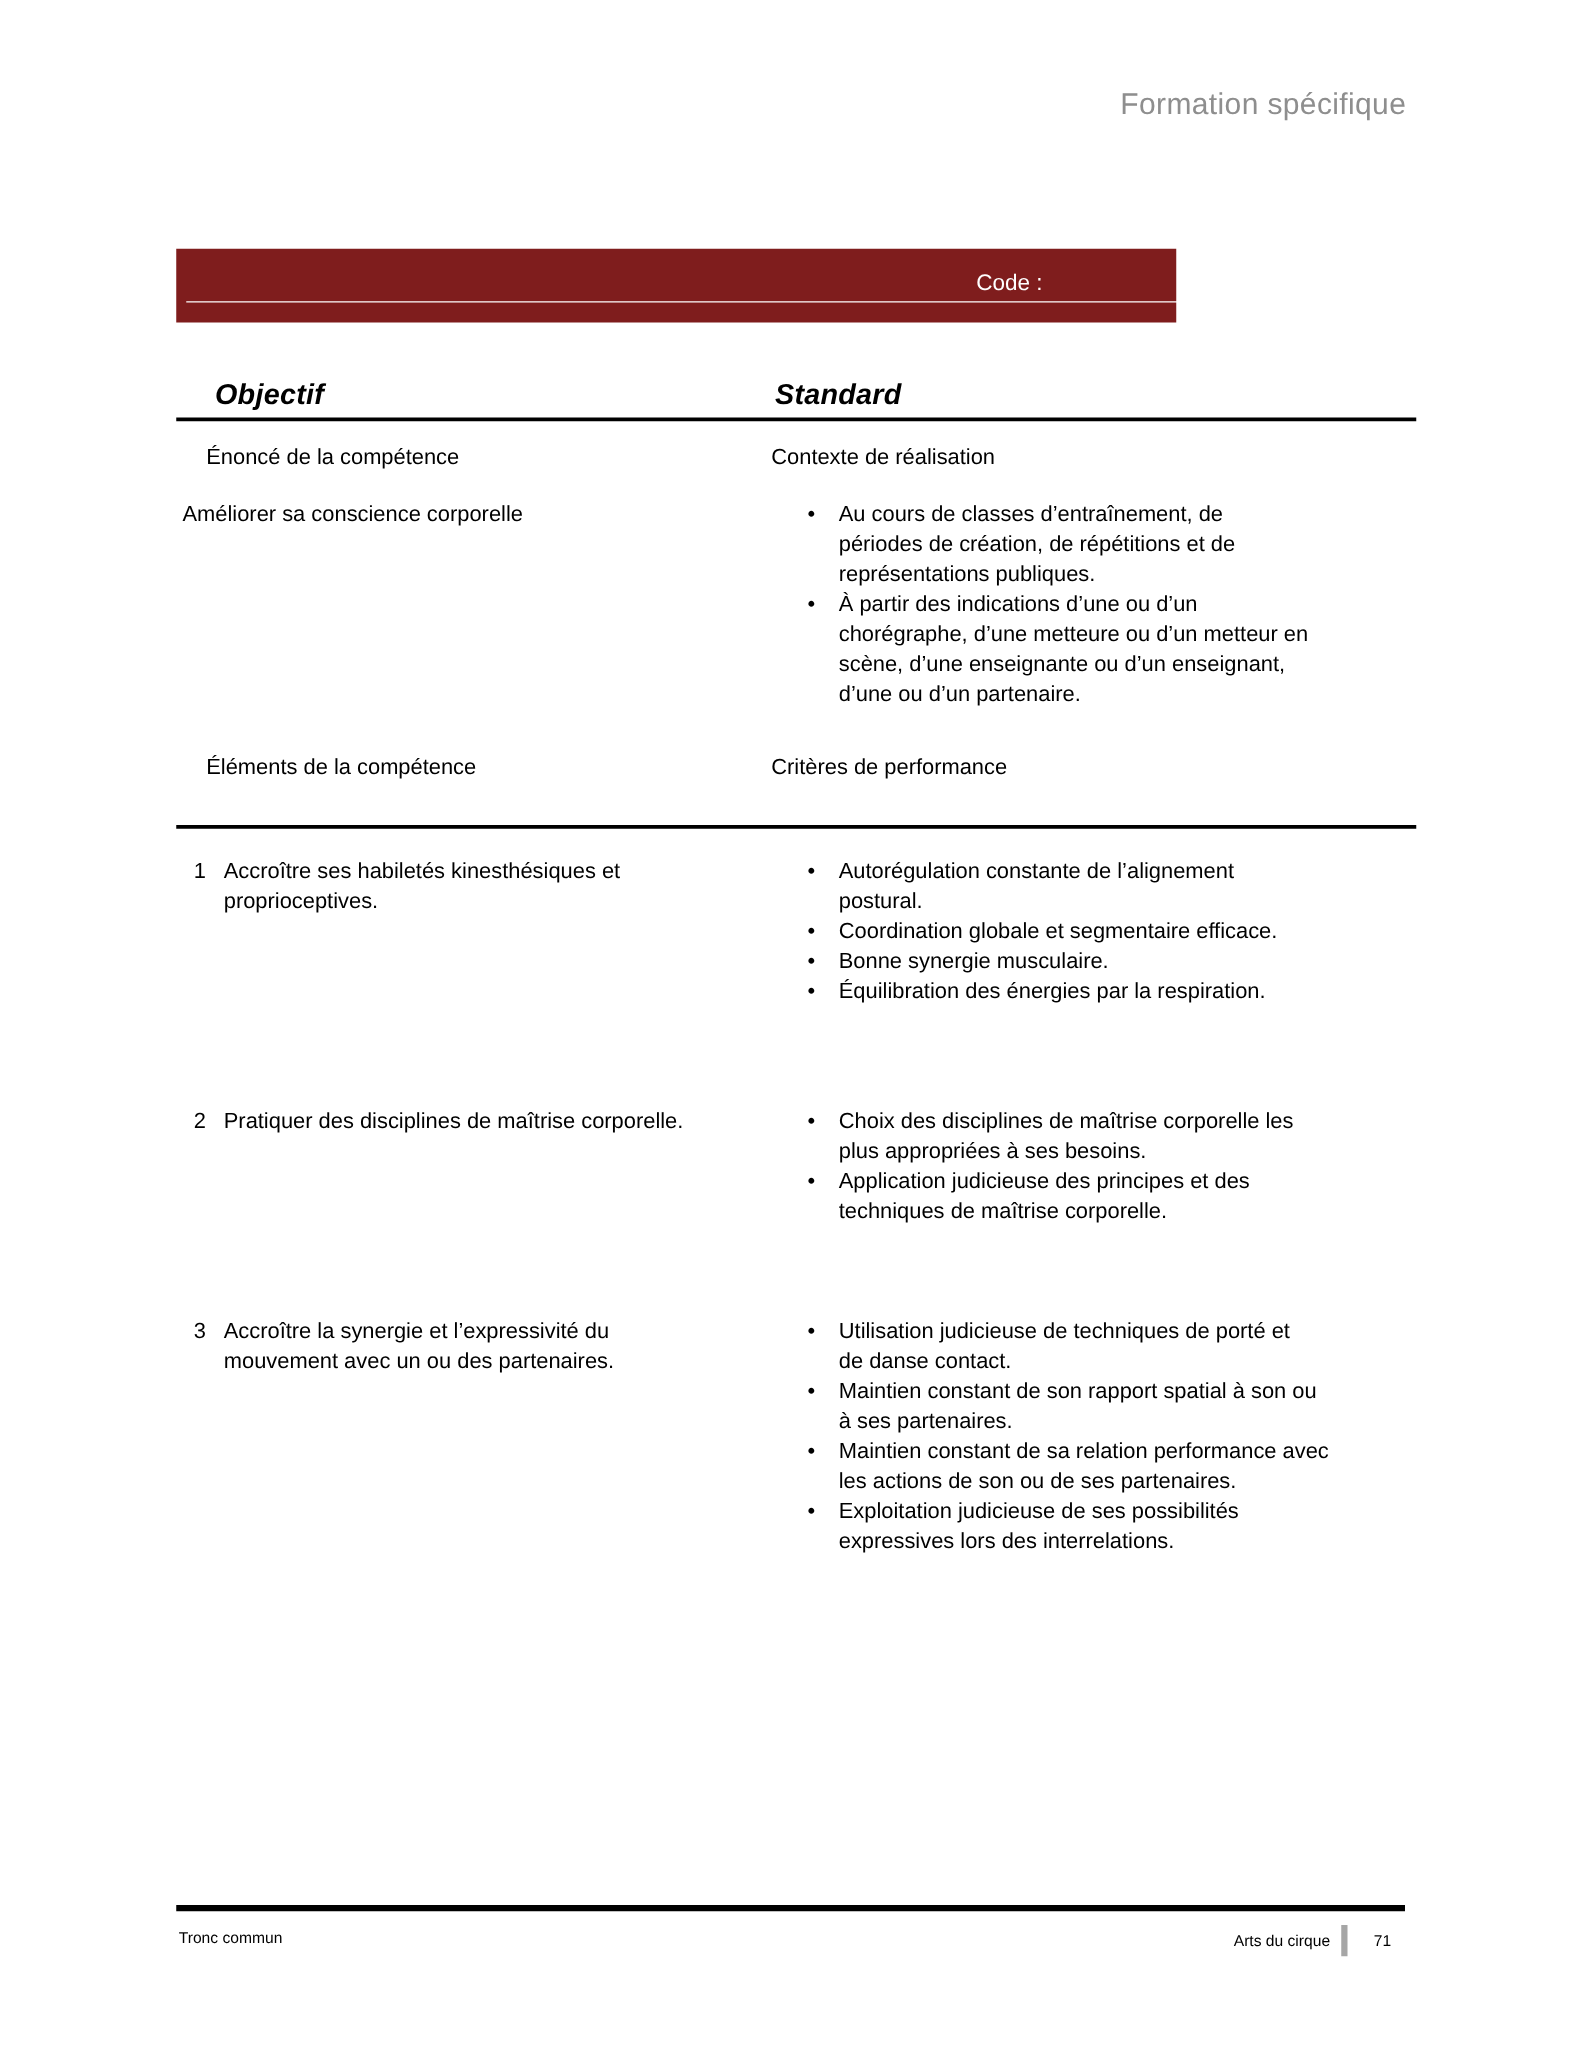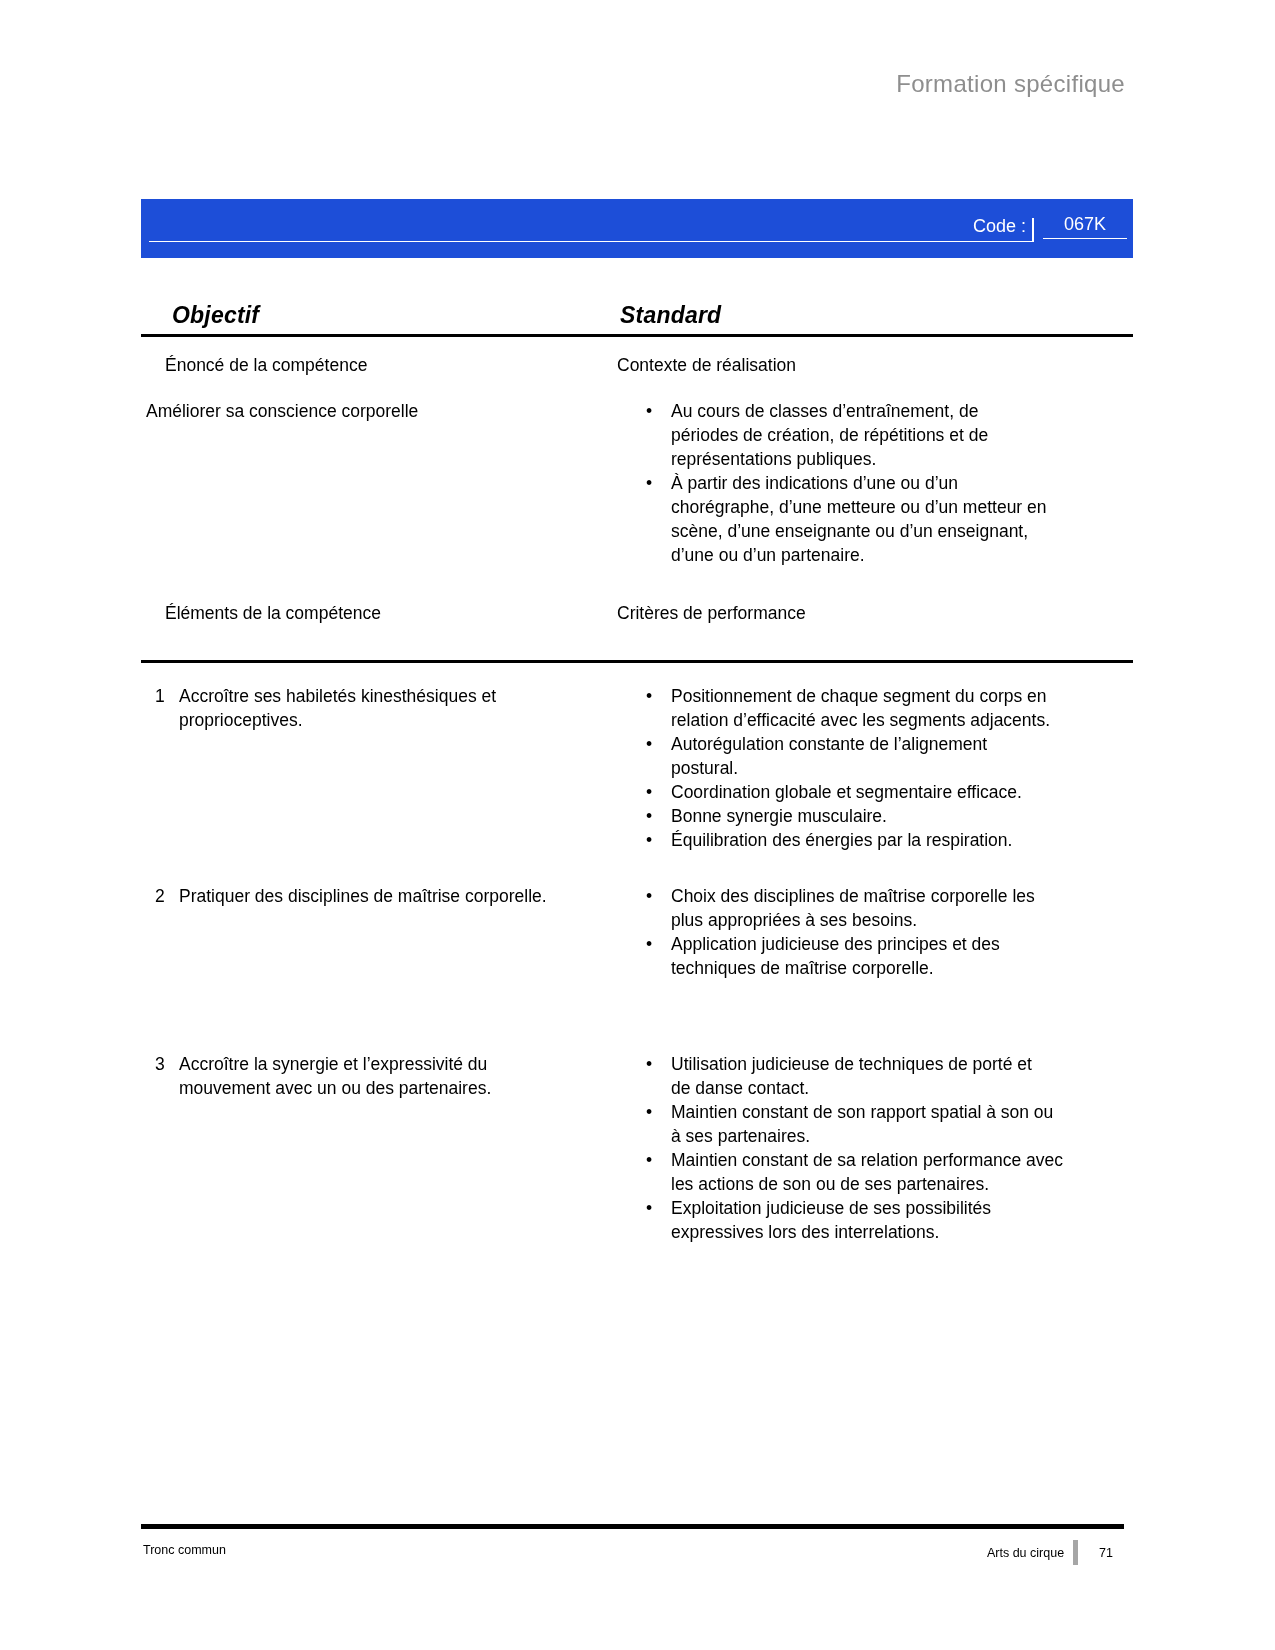--- a/index.html
+++ b/index.html
@@ -6,21 +6,21 @@
   .page{
     position:relative;width:1275px;height:1650px;background:#ffffff;
     font-family:"Liberation Sans", sans-serif;color:#000;overflow:hidden;
   }
   
   .running-head{
     position:absolute;top:70px;right:150px;
     font-size:24px;color:#8e8e8e;letter-spacing:.3px;
   }
   
-  .code-bar{position:absolute;left:141px;top:199px;width:992px;height:59px;background:#1d4ed8;}
+  .code-bar{position:absolute;left:141px;top:199px;width:800px;height:59px;background:#7f1d1d;}
   .bar-blank-rule{position:absolute;left:8px;top:42px;width:883px;height:1px;background:#fff;}
   .bar-divider{position:absolute;left:891px;top:19px;width:2px;height:24px;background:#fff;}
   .code-label{position:absolute;right:107px;top:16px;color:#fff;font-size:18px;line-height:22px;}
   .code-value{
     position:absolute;left:902px;top:14px;width:84px;text-align:center;color:#fff;
     font-size:18px;line-height:22px;padding-bottom:3px;border-bottom:1px solid #fff;
   }
   
   .dual{position:absolute;left:0;width:1275px;}
   .dual .l{position:absolute;left:150px;top:0;margin-left:22px;}
@@ -96,22 +96,20 @@
   </div>
   <div class="rule" style="top:660px;height:3px;"></div>
 
   <div class="row" style="top:684px;">
     <div class="cell-element">
       <span class="num">1</span>
       <div class="el-text body-text">Accroître ses habiletés kinesthésiques et
 proprioceptives.</div>
     </div>
     <ul class="bullets">
-      <li>Positionnement de chaque segment du corps en
-relation d’efficacité avec les segments adjacents.</li>
       <li>Autorégulation constante de l’alignement
 postural.</li>
       <li>Coordination globale et segmentaire efficace.</li>
       <li>Bonne synergie musculaire.</li>
       <li>Équilibration des énergies par la respiration.</li>
     </ul>
   </div>
 
   <div class="row" style="top:884px;">
     <div class="cell-element">

